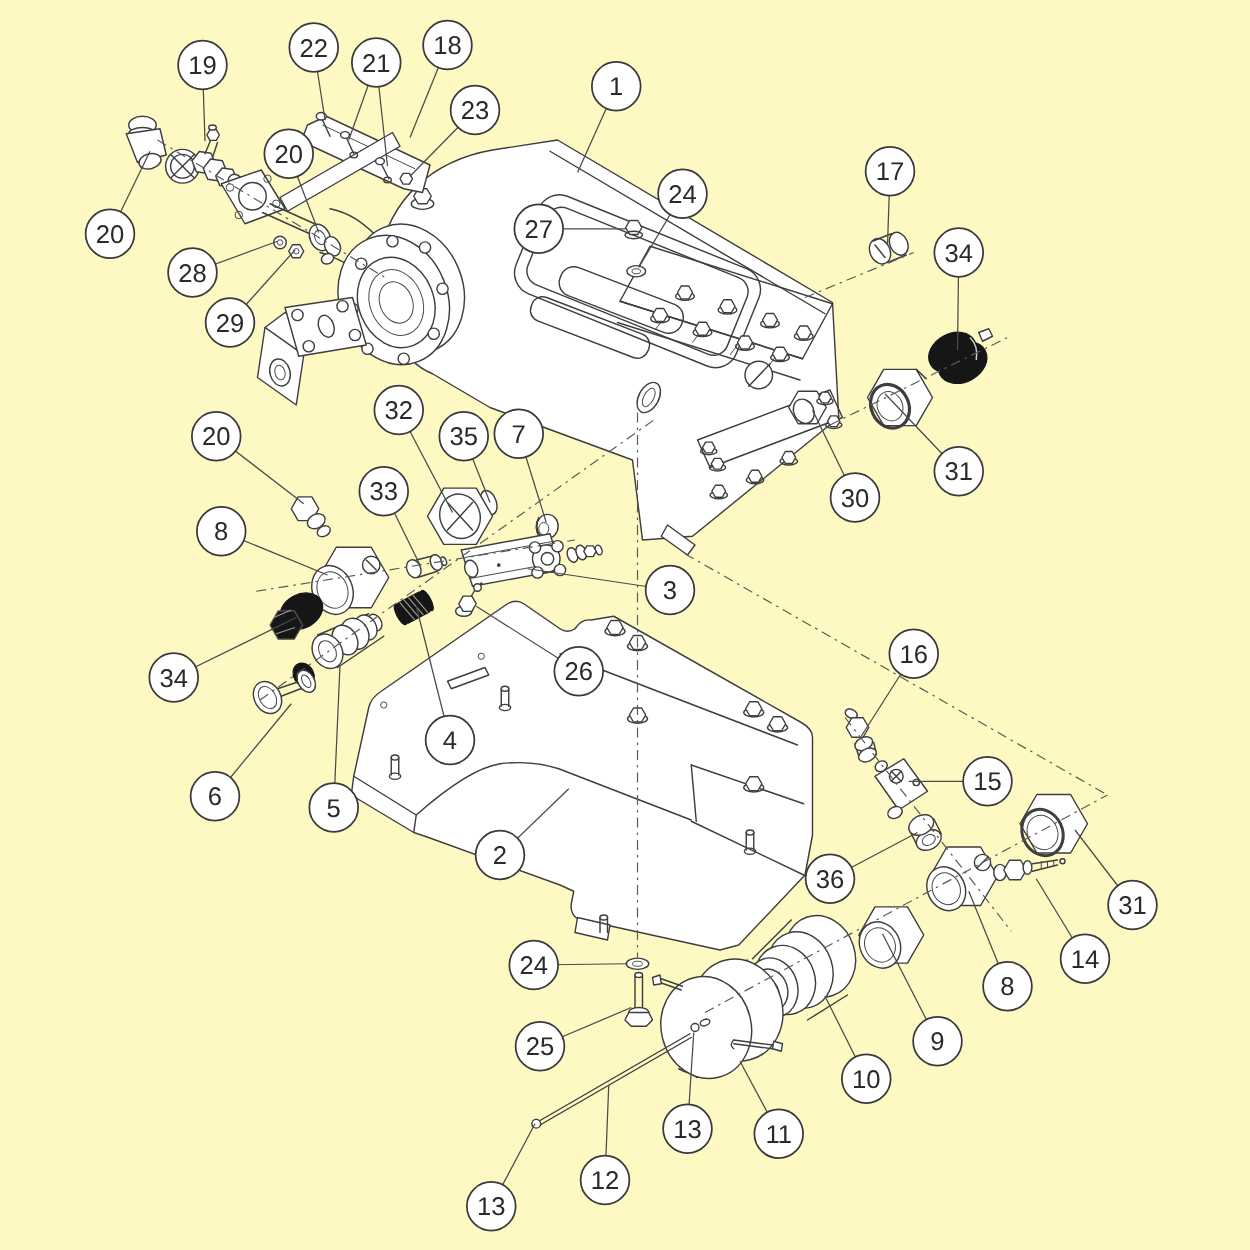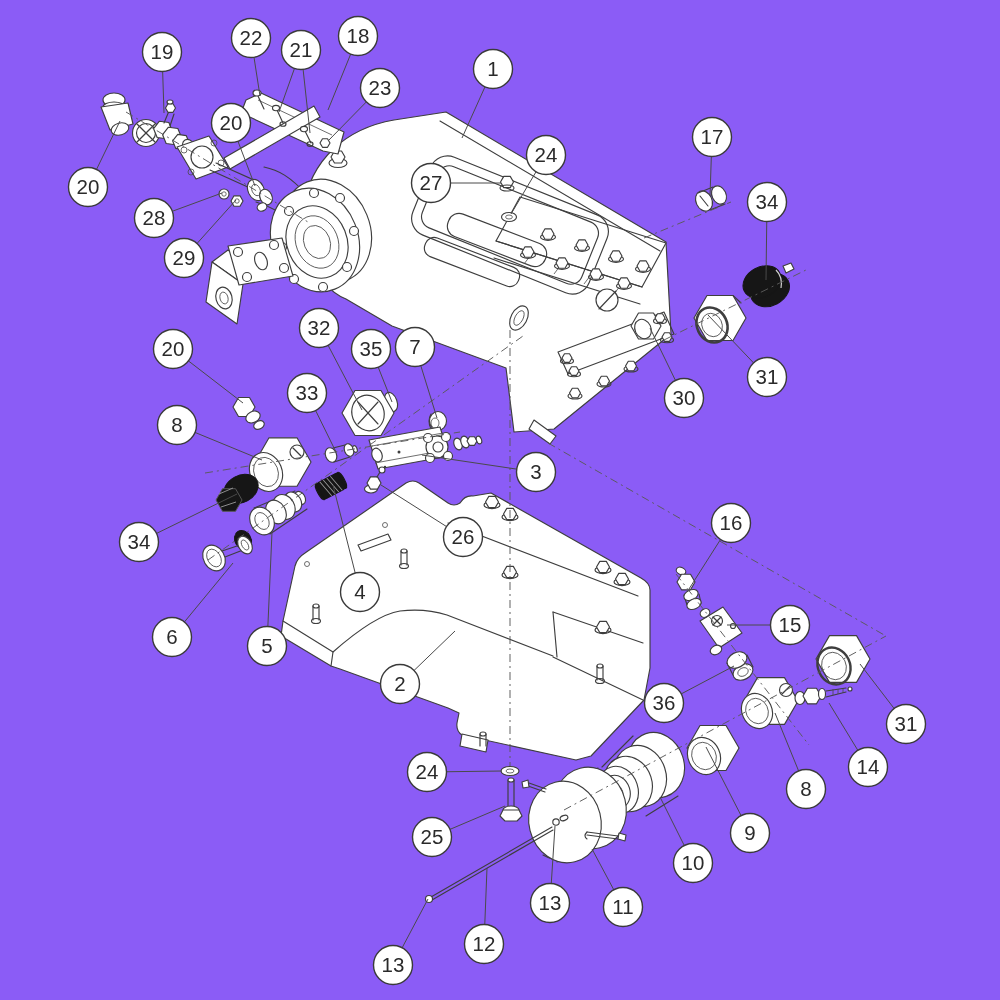--- a/index.html
+++ b/index.html
@@ -1,16 +1,16 @@
 <!DOCTYPE html>
 <html><head>
 <meta charset="utf-8">
 <style>
   html,body{margin:0;padding:0;background:#fff;}
-  .stage{position:relative;width:1000px;height:1000px;background:#8b5cf6;overflow:hidden;}
+  .stage{position:relative;width:1000px;height:1000px;background:#fef9c3;overflow:hidden;}
   svg{position:absolute;left:0;top:0;}
   
   .s{stroke:#3e3e3e;fill:none;stroke-width:1.15;stroke-linejoin:round;stroke-linecap:round;}
   .sf{stroke:#3e3e3e;fill:#ffffff;stroke-width:1.15;stroke-linejoin:round;stroke-linecap:round;}
   .thin{stroke:#4a4a4a;fill:none;stroke-width:0.8;}
   .dk{fill:#161616;stroke:#161616;stroke-width:1;}
   .glint{stroke:#cfcfcf;fill:none;stroke-width:1.2;}
   .coil{stroke:#9a9a9a;fill:none;stroke-width:0.9;}
   .axis{stroke:#5a5a5a;fill:none;stroke-width:0.95;stroke-dasharray:8 4 2 4;}
   .leader{stroke:#4a4a4a;fill:none;stroke-width:1;}

